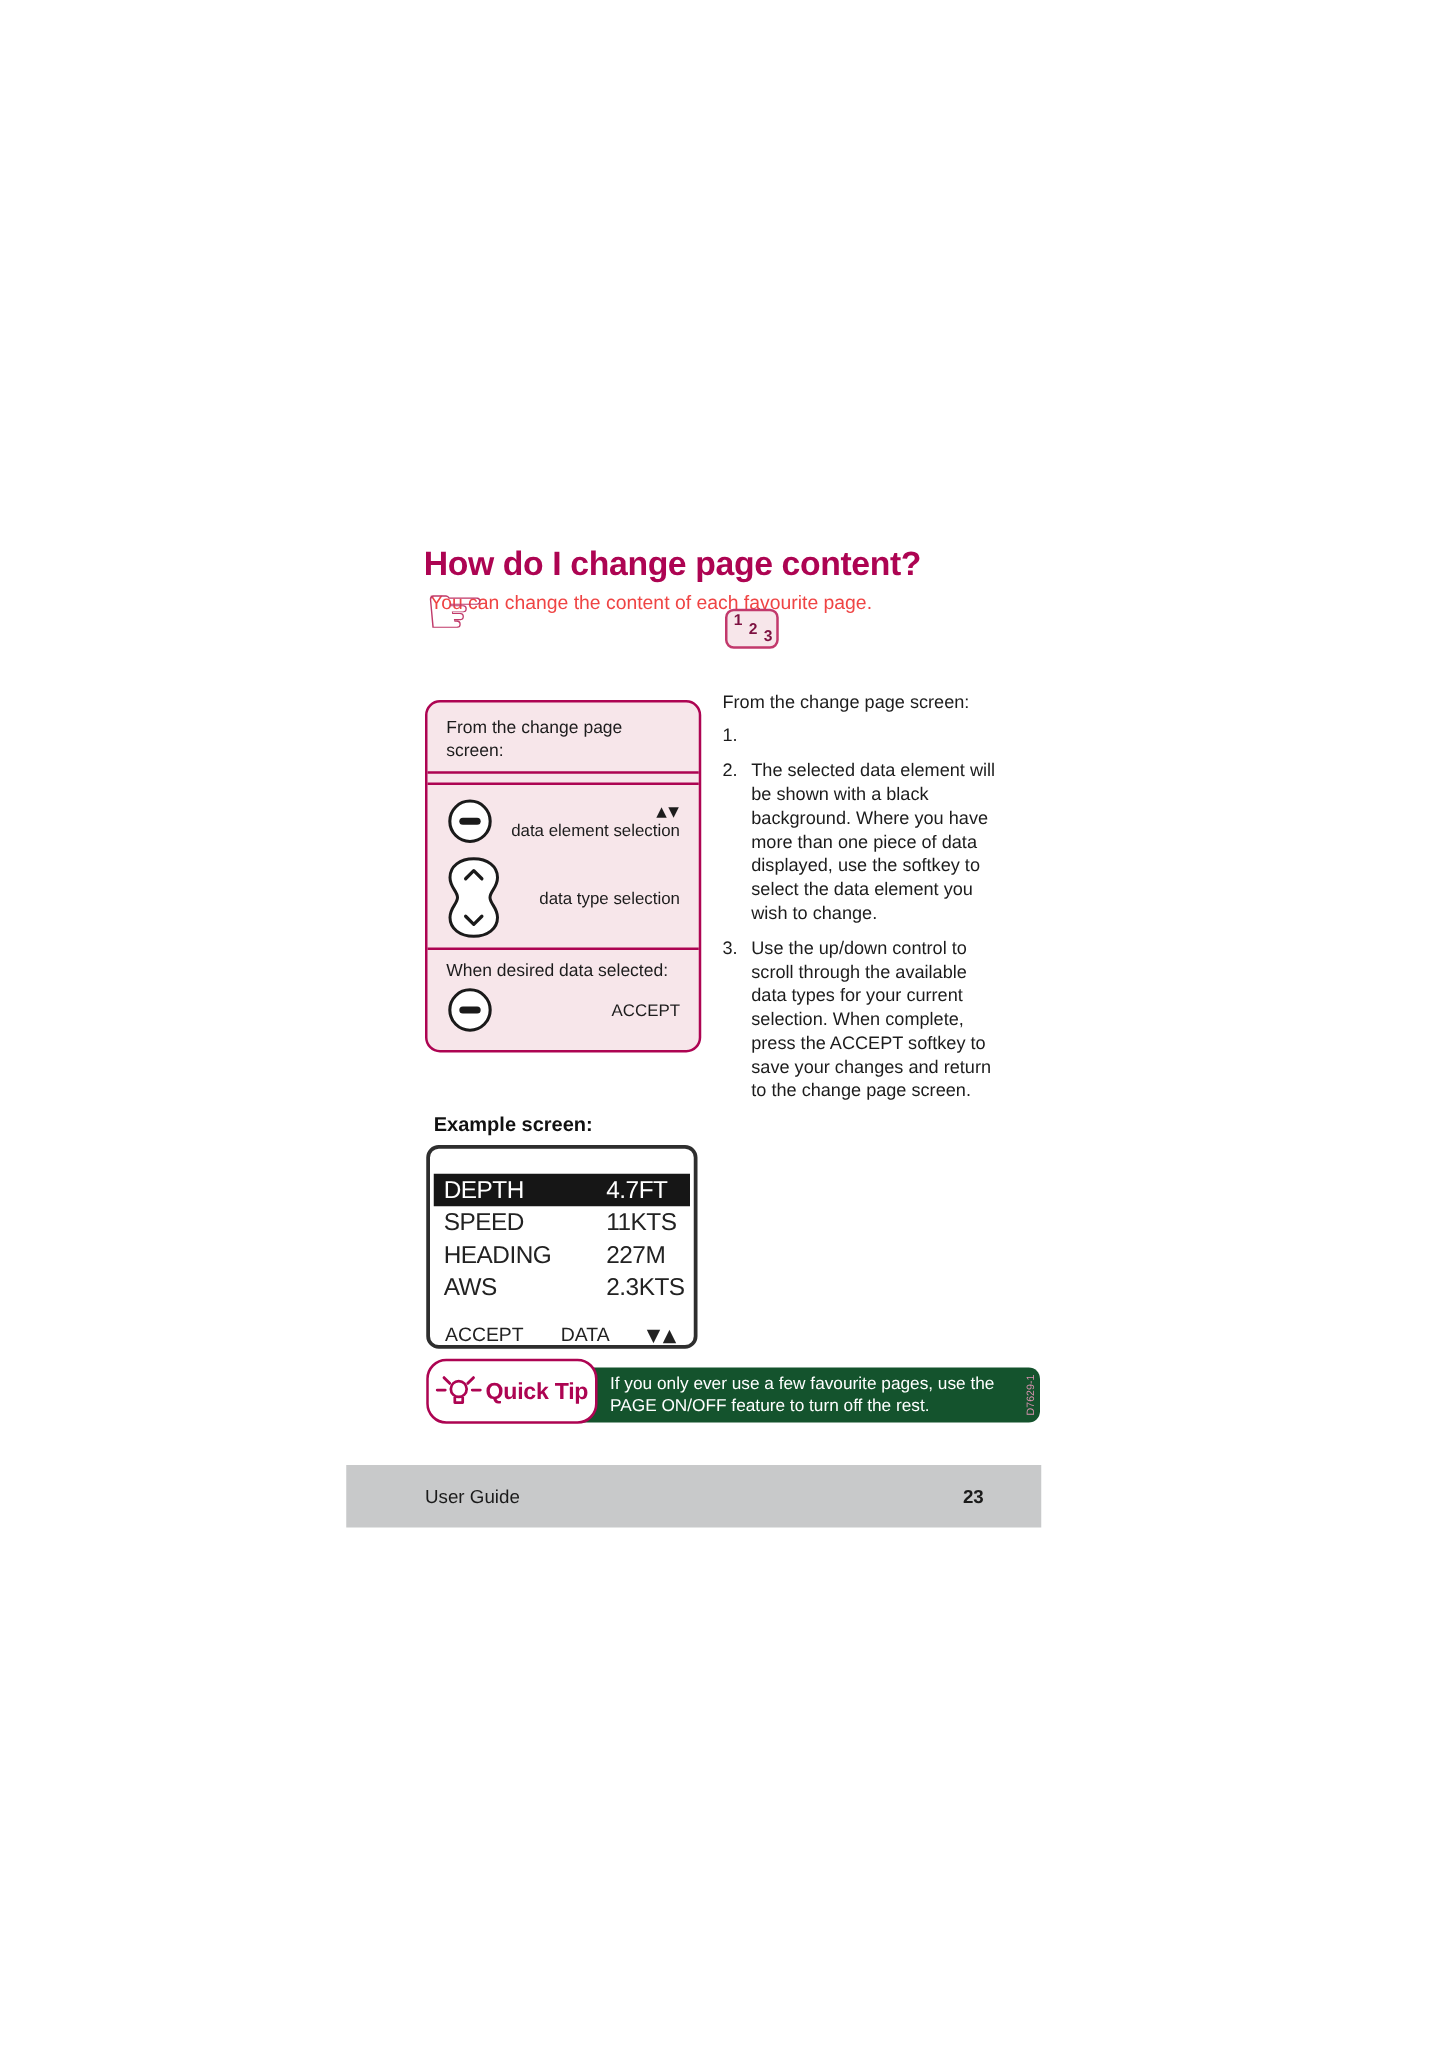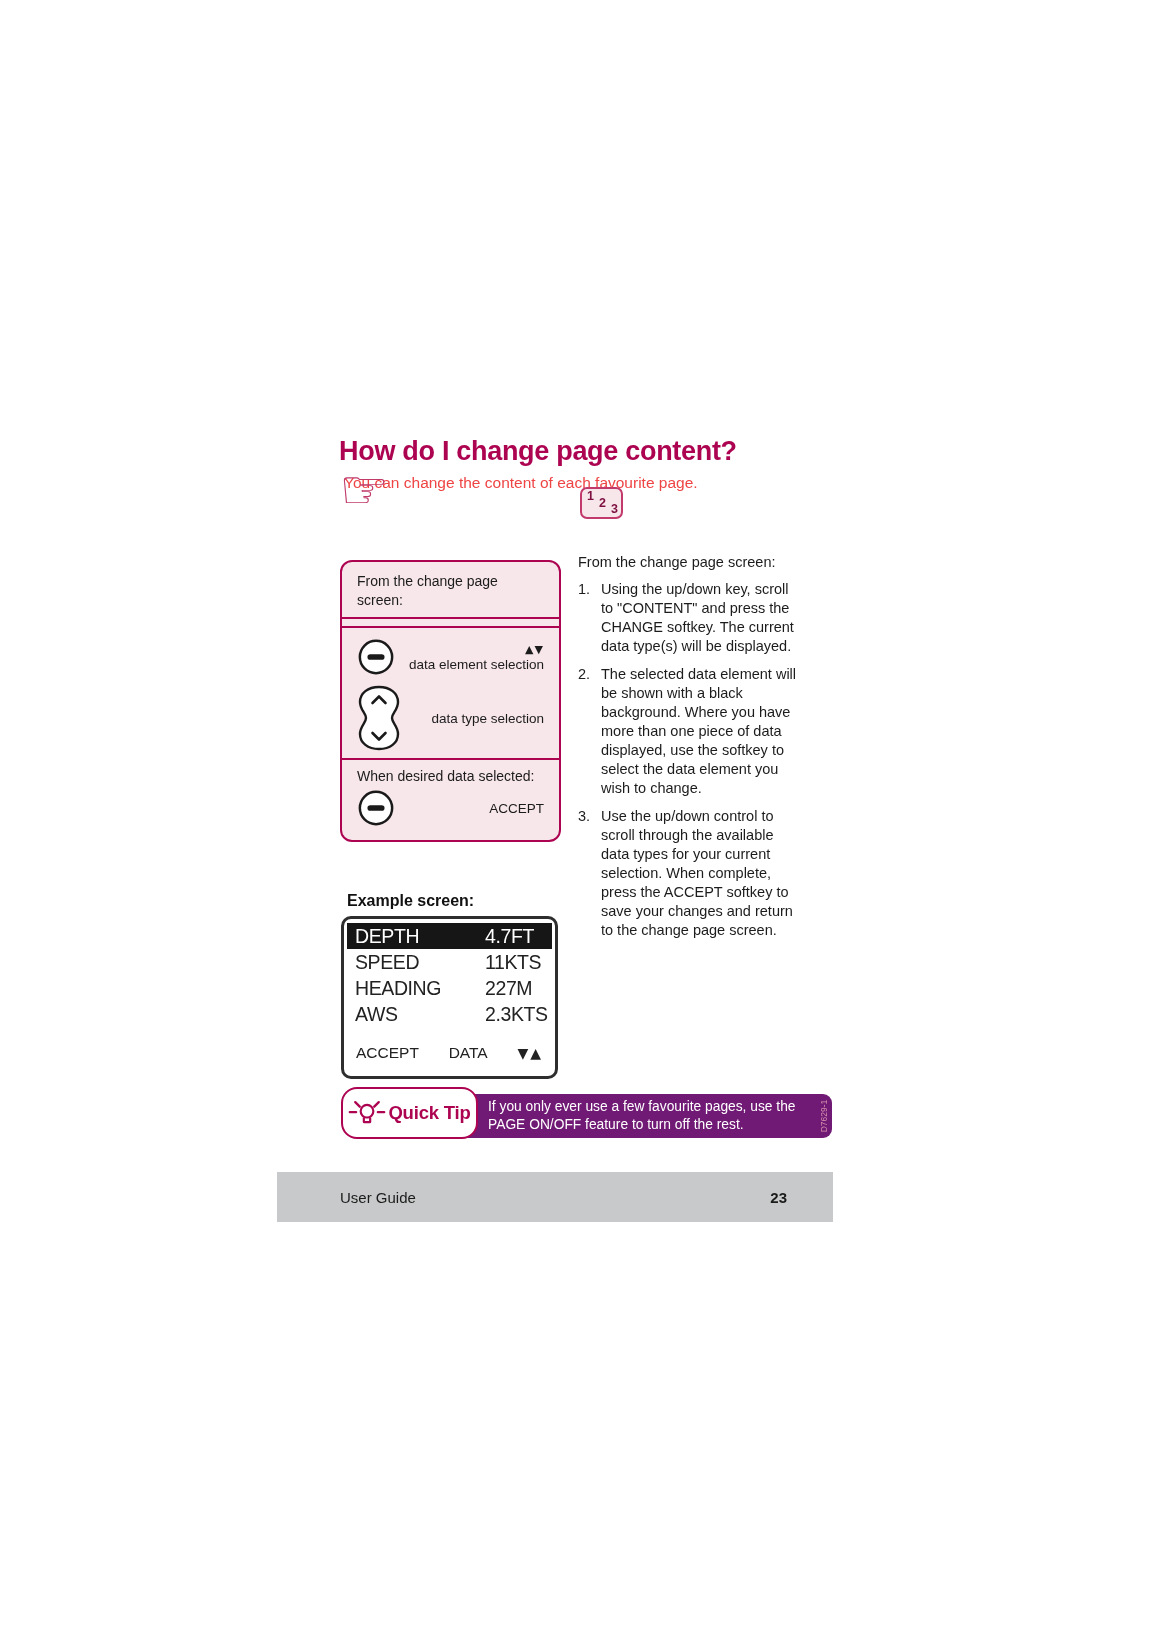--- a/index.html
+++ b/index.html
@@ -43,31 +43,31 @@
   
   .instructions { position: absolute; left: 578px; top: 554px; width: 222px; }
   .instr-intro { font-size: 14.5px; margin-bottom: 10px; }
   .step { display: flex; margin-bottom: 9px; font-size: 14.5px; line-height: 19px; }
   .step-num { width: 23px; flex: 0 0 23px; }
   .step-text { flex: 1; }
 
   
   .example-label { position: absolute; left: 347px; top: 892px; font-size: 16px; font-weight: bold; color: #111; }
   .screen { position: absolute; left: 341px; top: 916px; width: 217px; height: 163px;
-            background: #fff; border: 3px solid #2e2e2e; border-radius: 10px; padding-top: 4px; }
+            background: #fff; border: 3px solid #2e2e2e; border-radius: 10px; padding-top: 20px; }
   .scr-row { display: grid; grid-template-columns: 130px 1fr; height: 26px; line-height: 26px;
              padding: 0 11px; font-size: 19.5px; letter-spacing: -0.4px; color: #222; }
   .scr-row.selected { background: #161616; color: #fff; margin: 0 3px; padding: 0 8px; }
   .scr-softkeys { display: flex; justify-content: space-between; align-items: center;
                   margin-top: 17px; padding: 0 12px; font-size: 15.5px; color: #222; }
   .scr-softkeys .sk-arrows { letter-spacing: 2px; font-family: "DejaVu Sans", sans-serif; font-size: 14px; }
 
   
   .tipbar { position: absolute; left: 420px; top: 1094px; width: 412px; height: 44px;
-            background: #701a75; border-radius: 9px; }
+            background: #14532d; border-radius: 9px; }
   .tip-text { margin: 4px 0 0 68px; width: 310px; color: #fff; font-size: 13.8px; line-height: 18px; }
   .tip-code-holder { position: absolute; right: 0; top: 0; width: 16px; height: 100%;
                      display: flex; align-items: center; justify-content: center; }
   .tip-code { transform: rotate(-90deg); font-size: 8.5px; color: #d791ae; white-space: nowrap; }
   .tipbox { position: absolute; left: 341px; top: 1087px; width: 137px; height: 52px;
             background: #fff; border: 2.5px solid #ad0452; border-radius: 16px;
             display: flex; align-items: center; justify-content: center; gap: 2px; }
   .tipbox .tip-label { font-size: 18.5px; font-weight: bold; color: #ad0452; letter-spacing: -0.2px; }
 
   
@@ -135,21 +135,20 @@
         </svg>
       </span>
       <span class="plabel">ACCEPT</span>
     </div>
   </div>
 
   <div class="instructions">
     <div class="instr-intro">From the change page screen:</div>
     <div class="step">
       <span class="step-num">1.</span>
-      <span class="step-text">Using the up/down key, scroll to "CONTENT" and press the CHANGE softkey. The current data type(s) will be displayed.</span>
     </div>
     <div class="step">
       <span class="step-num">2.</span>
       <span class="step-text">The selected data element will be shown with a black background. Where you have more than one piece of data displayed, use the softkey to select the data element you wish to change.</span>
     </div>
     <div class="step">
       <span class="step-num">3.</span>
       <span class="step-text">Use the up/down control to scroll through the available data types for your current selection. When complete, press the ACCEPT softkey to save your changes and return to the change page screen.</span>
     </div>
   </div>

